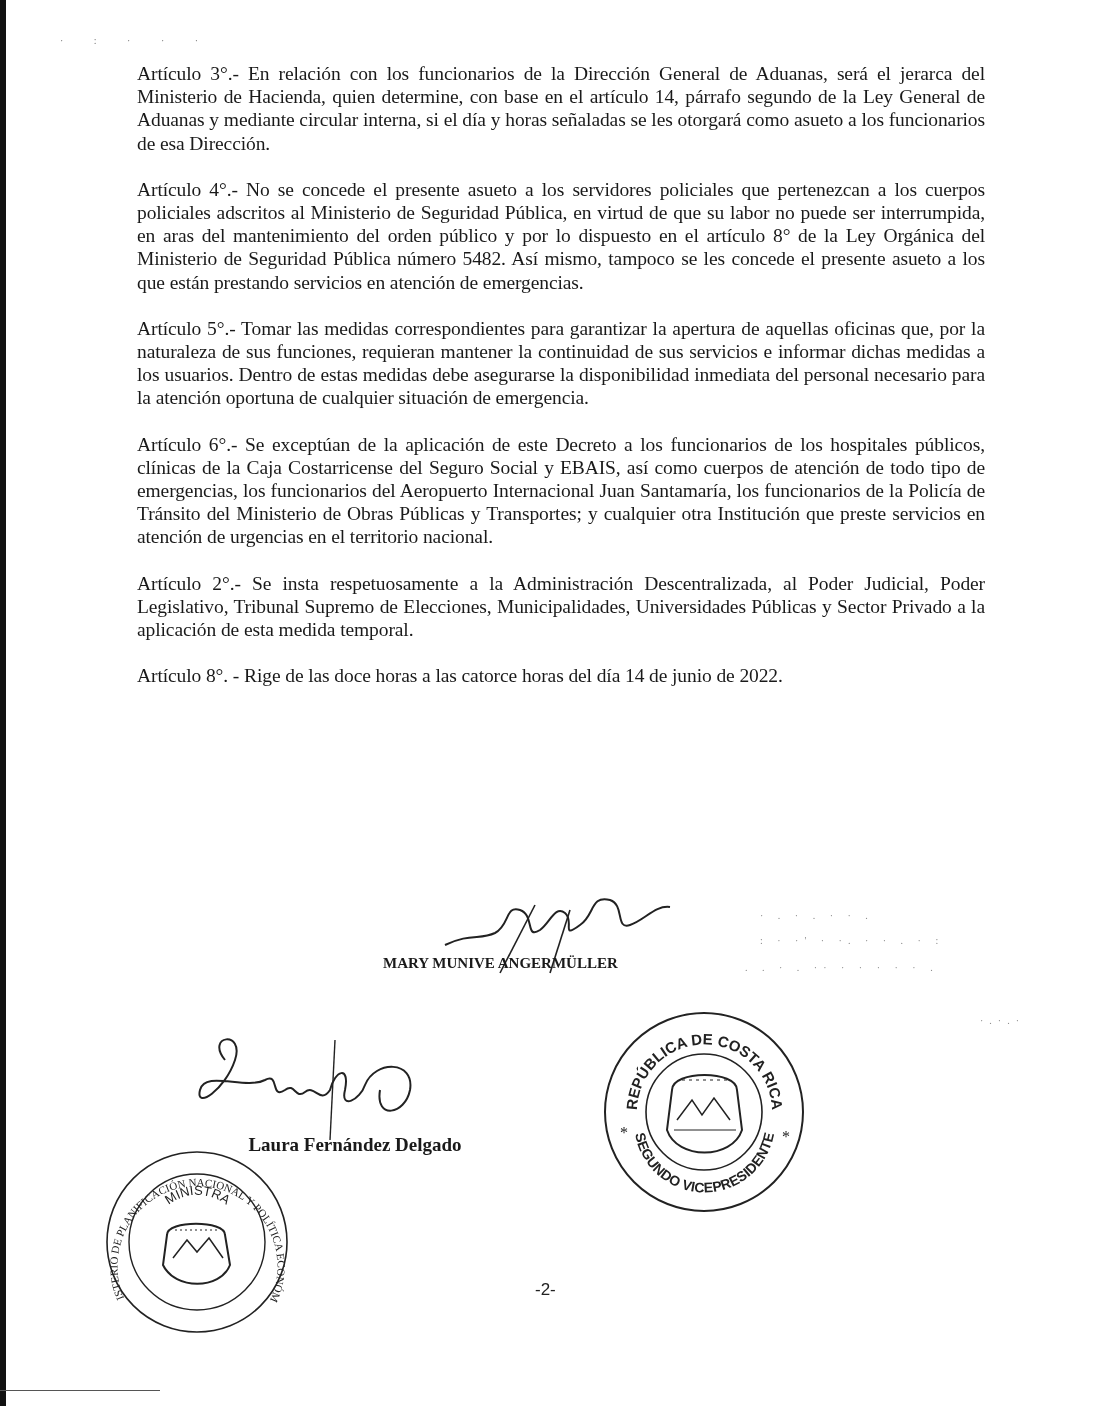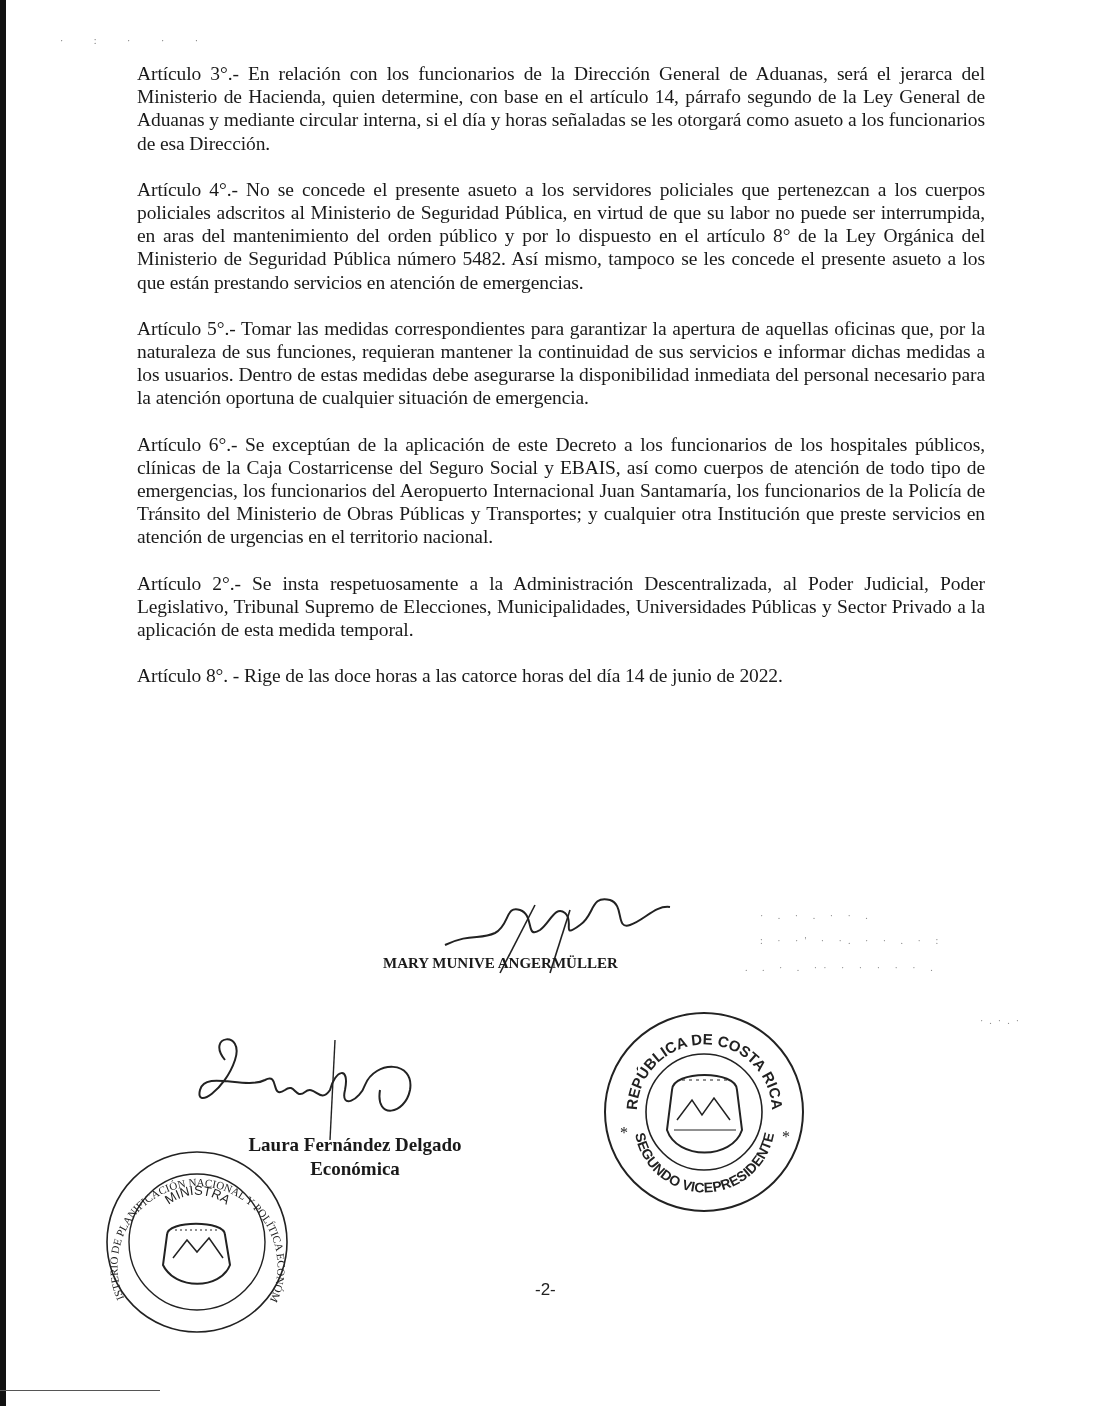--- a/index.html
+++ b/index.html
@@ -88,21 +88,20 @@
 <div class="faint-noise" style="left:760px;top:935px;">: · ·' · ·.  · · . · :</div>
 <div class="faint-noise" style="left:745px;top:962px;">. . · . ·· · · · ·  · .</div>
 <div class="faint-noise" style="left:980px;top:1015px;">·.·.·</div>
 
 <svg class="sig-2" width="250" height="110" viewBox="0 0 250 110">
   <path d="M40 30 C20 5, 60 0, 50 30 C40 60, 10 80, 15 60 C20 40, 60 60, 80 50 C95 42, 85 70, 100 60 C110 52, 110 70, 120 62 C130 54, 135 75, 145 60 C150 40, 165 35, 160 60 C155 80, 175 70, 180 55 C190 30, 230 30, 225 60 C220 85, 190 90, 195 60" fill="none" stroke="#222" stroke-width="2"></path>
   <path d="M150 10 L145 110" fill="none" stroke="#222" stroke-width="1.4"></path>
 </svg>
 <div class="sig-block-2">
   <div>Laura Fernández Delgado</div>
-  <div>Económica</div>
 </div>
 
 <svg class="seal seal-right" width="205" height="205" viewBox="0 0 205 205">
   <defs>
     <path id="arcTopR" d="M35 102 A67 67 0 0 1 170 102"></path>
     <path id="arcBotR" d="M32 112 A70 70 0 0 0 173 112"></path>
   </defs>
   <circle cx="102" cy="102" r="99" fill="none" stroke="#222" stroke-width="2"></circle>
   <circle cx="102" cy="102" r="58" fill="none" stroke="#222" stroke-width="1.6"></circle>
   <text font-family="Liberation Sans, sans-serif" font-size="15" font-weight="bold" fill="#222"><textPath href="#arcTopR" startOffset="50%" text-anchor="middle">REPÚBLICA DE COSTA RICA</textPath></text>

